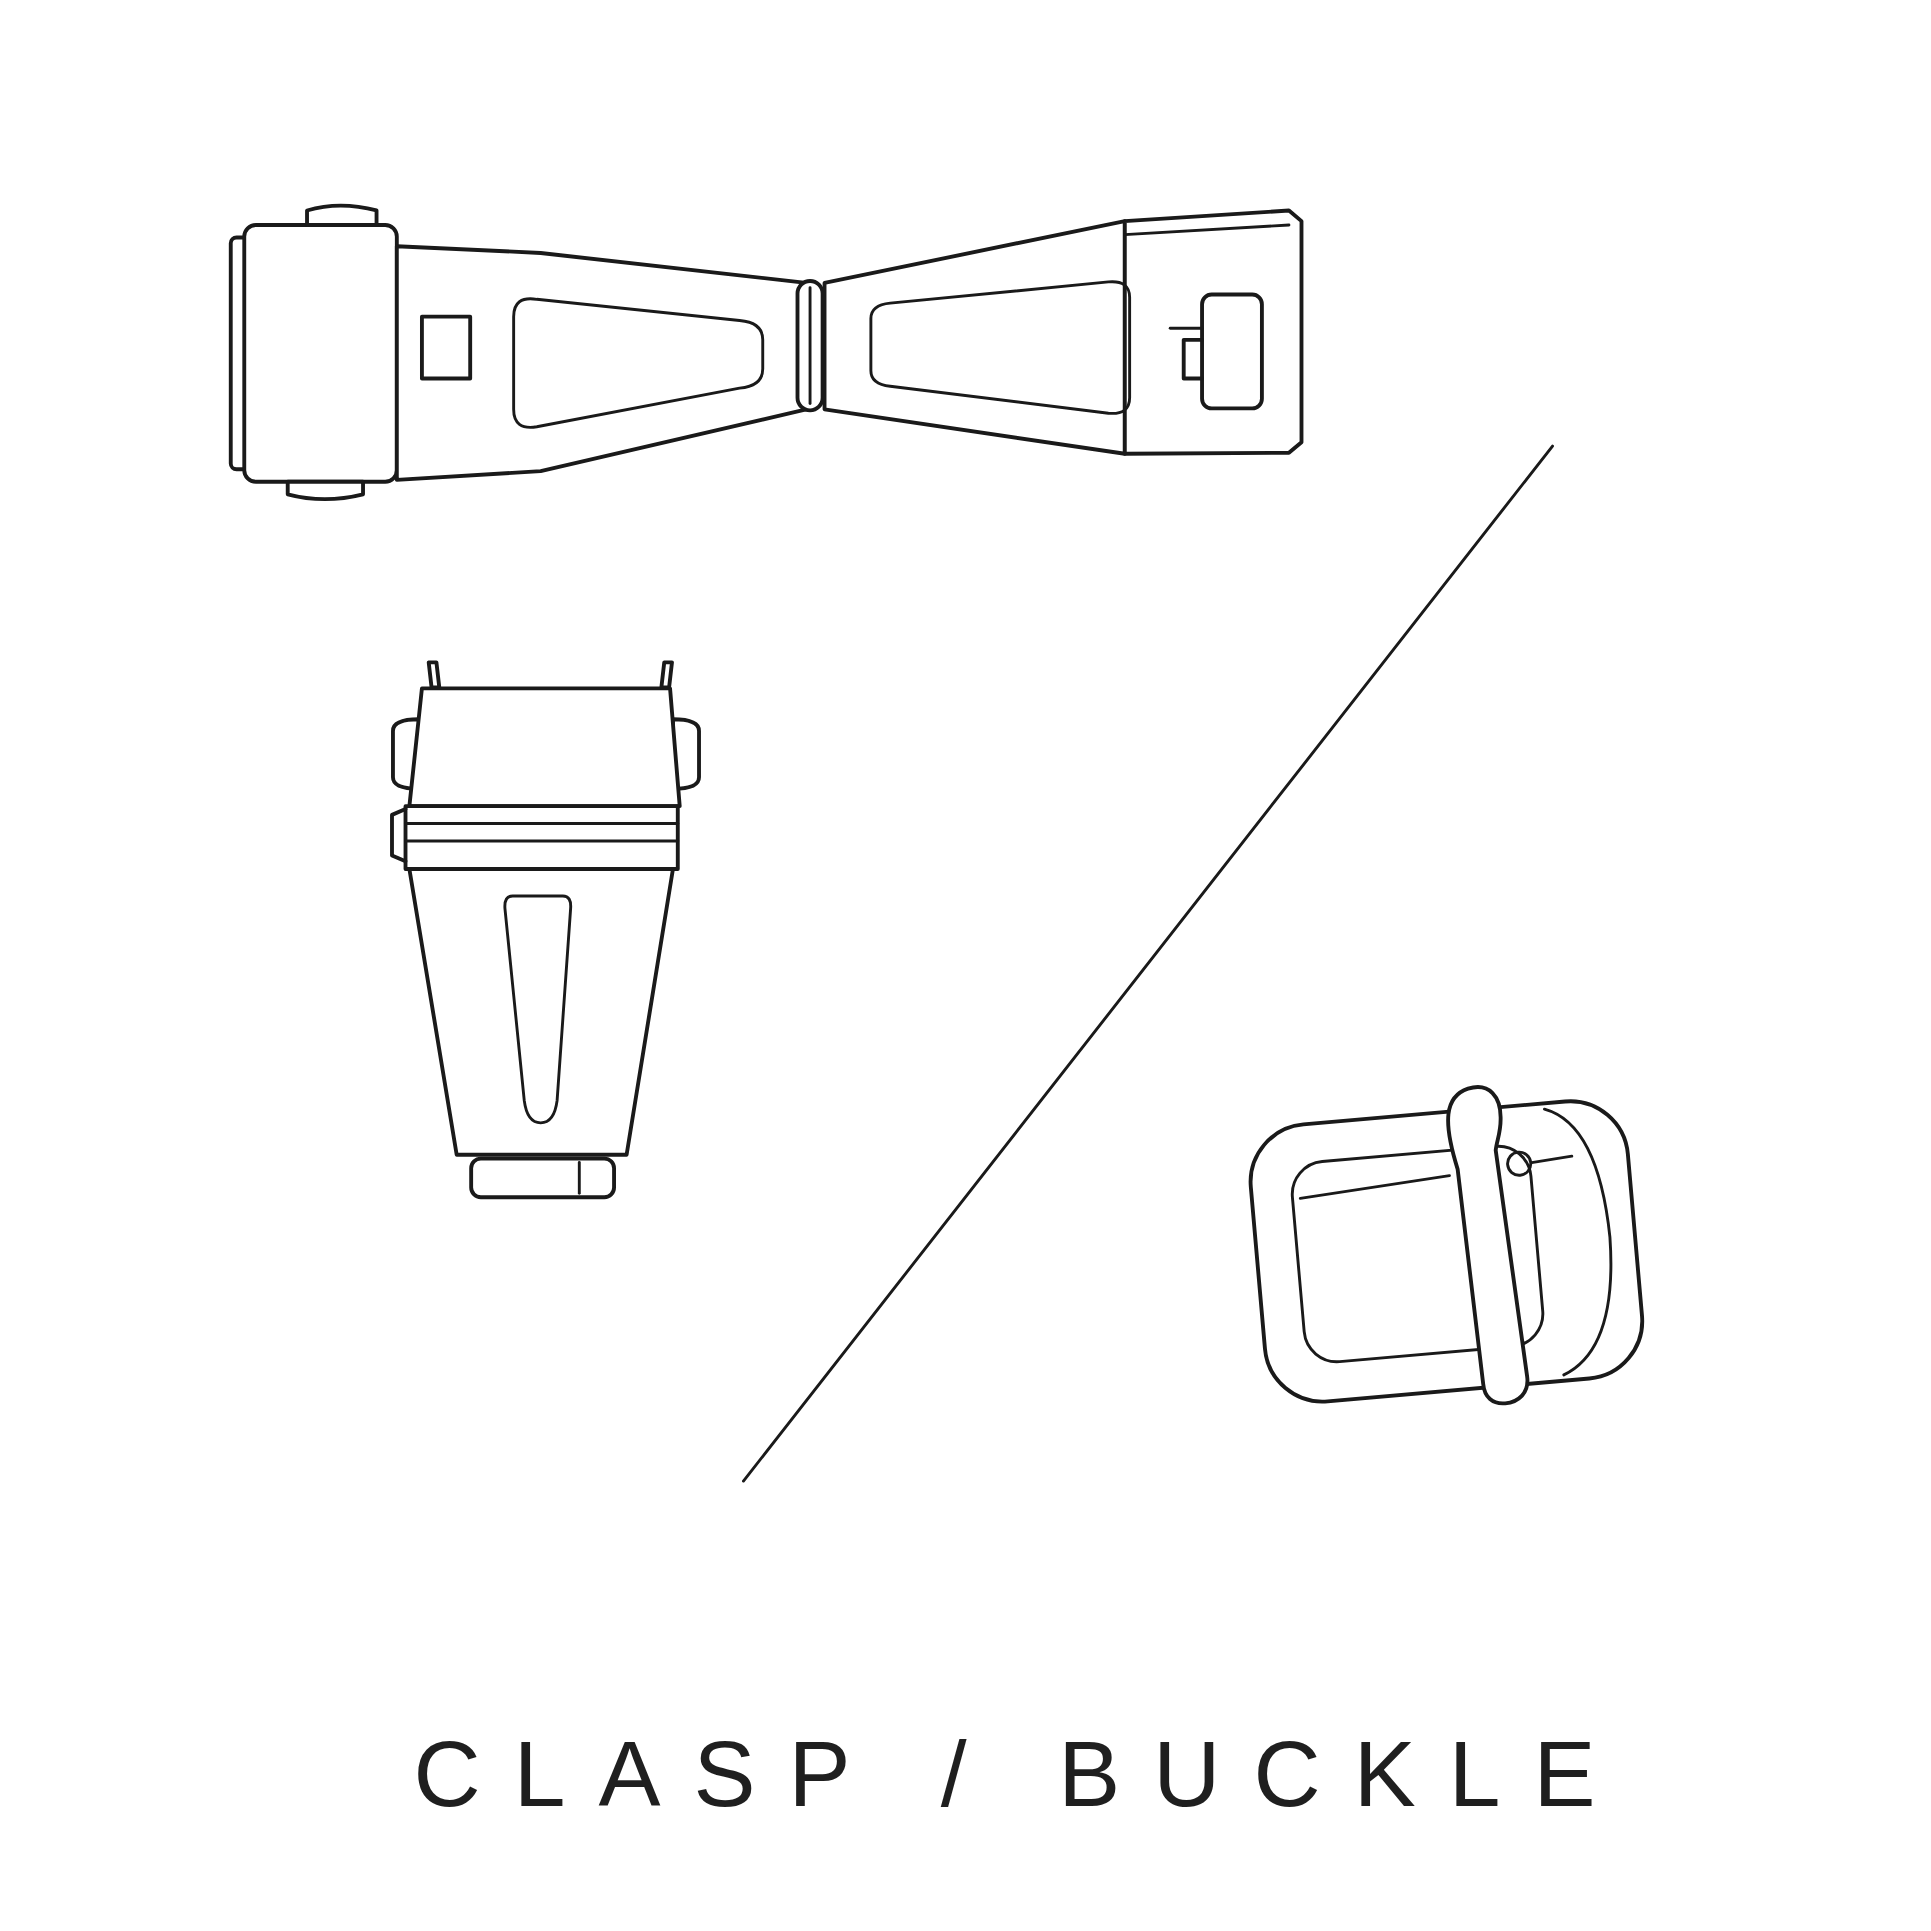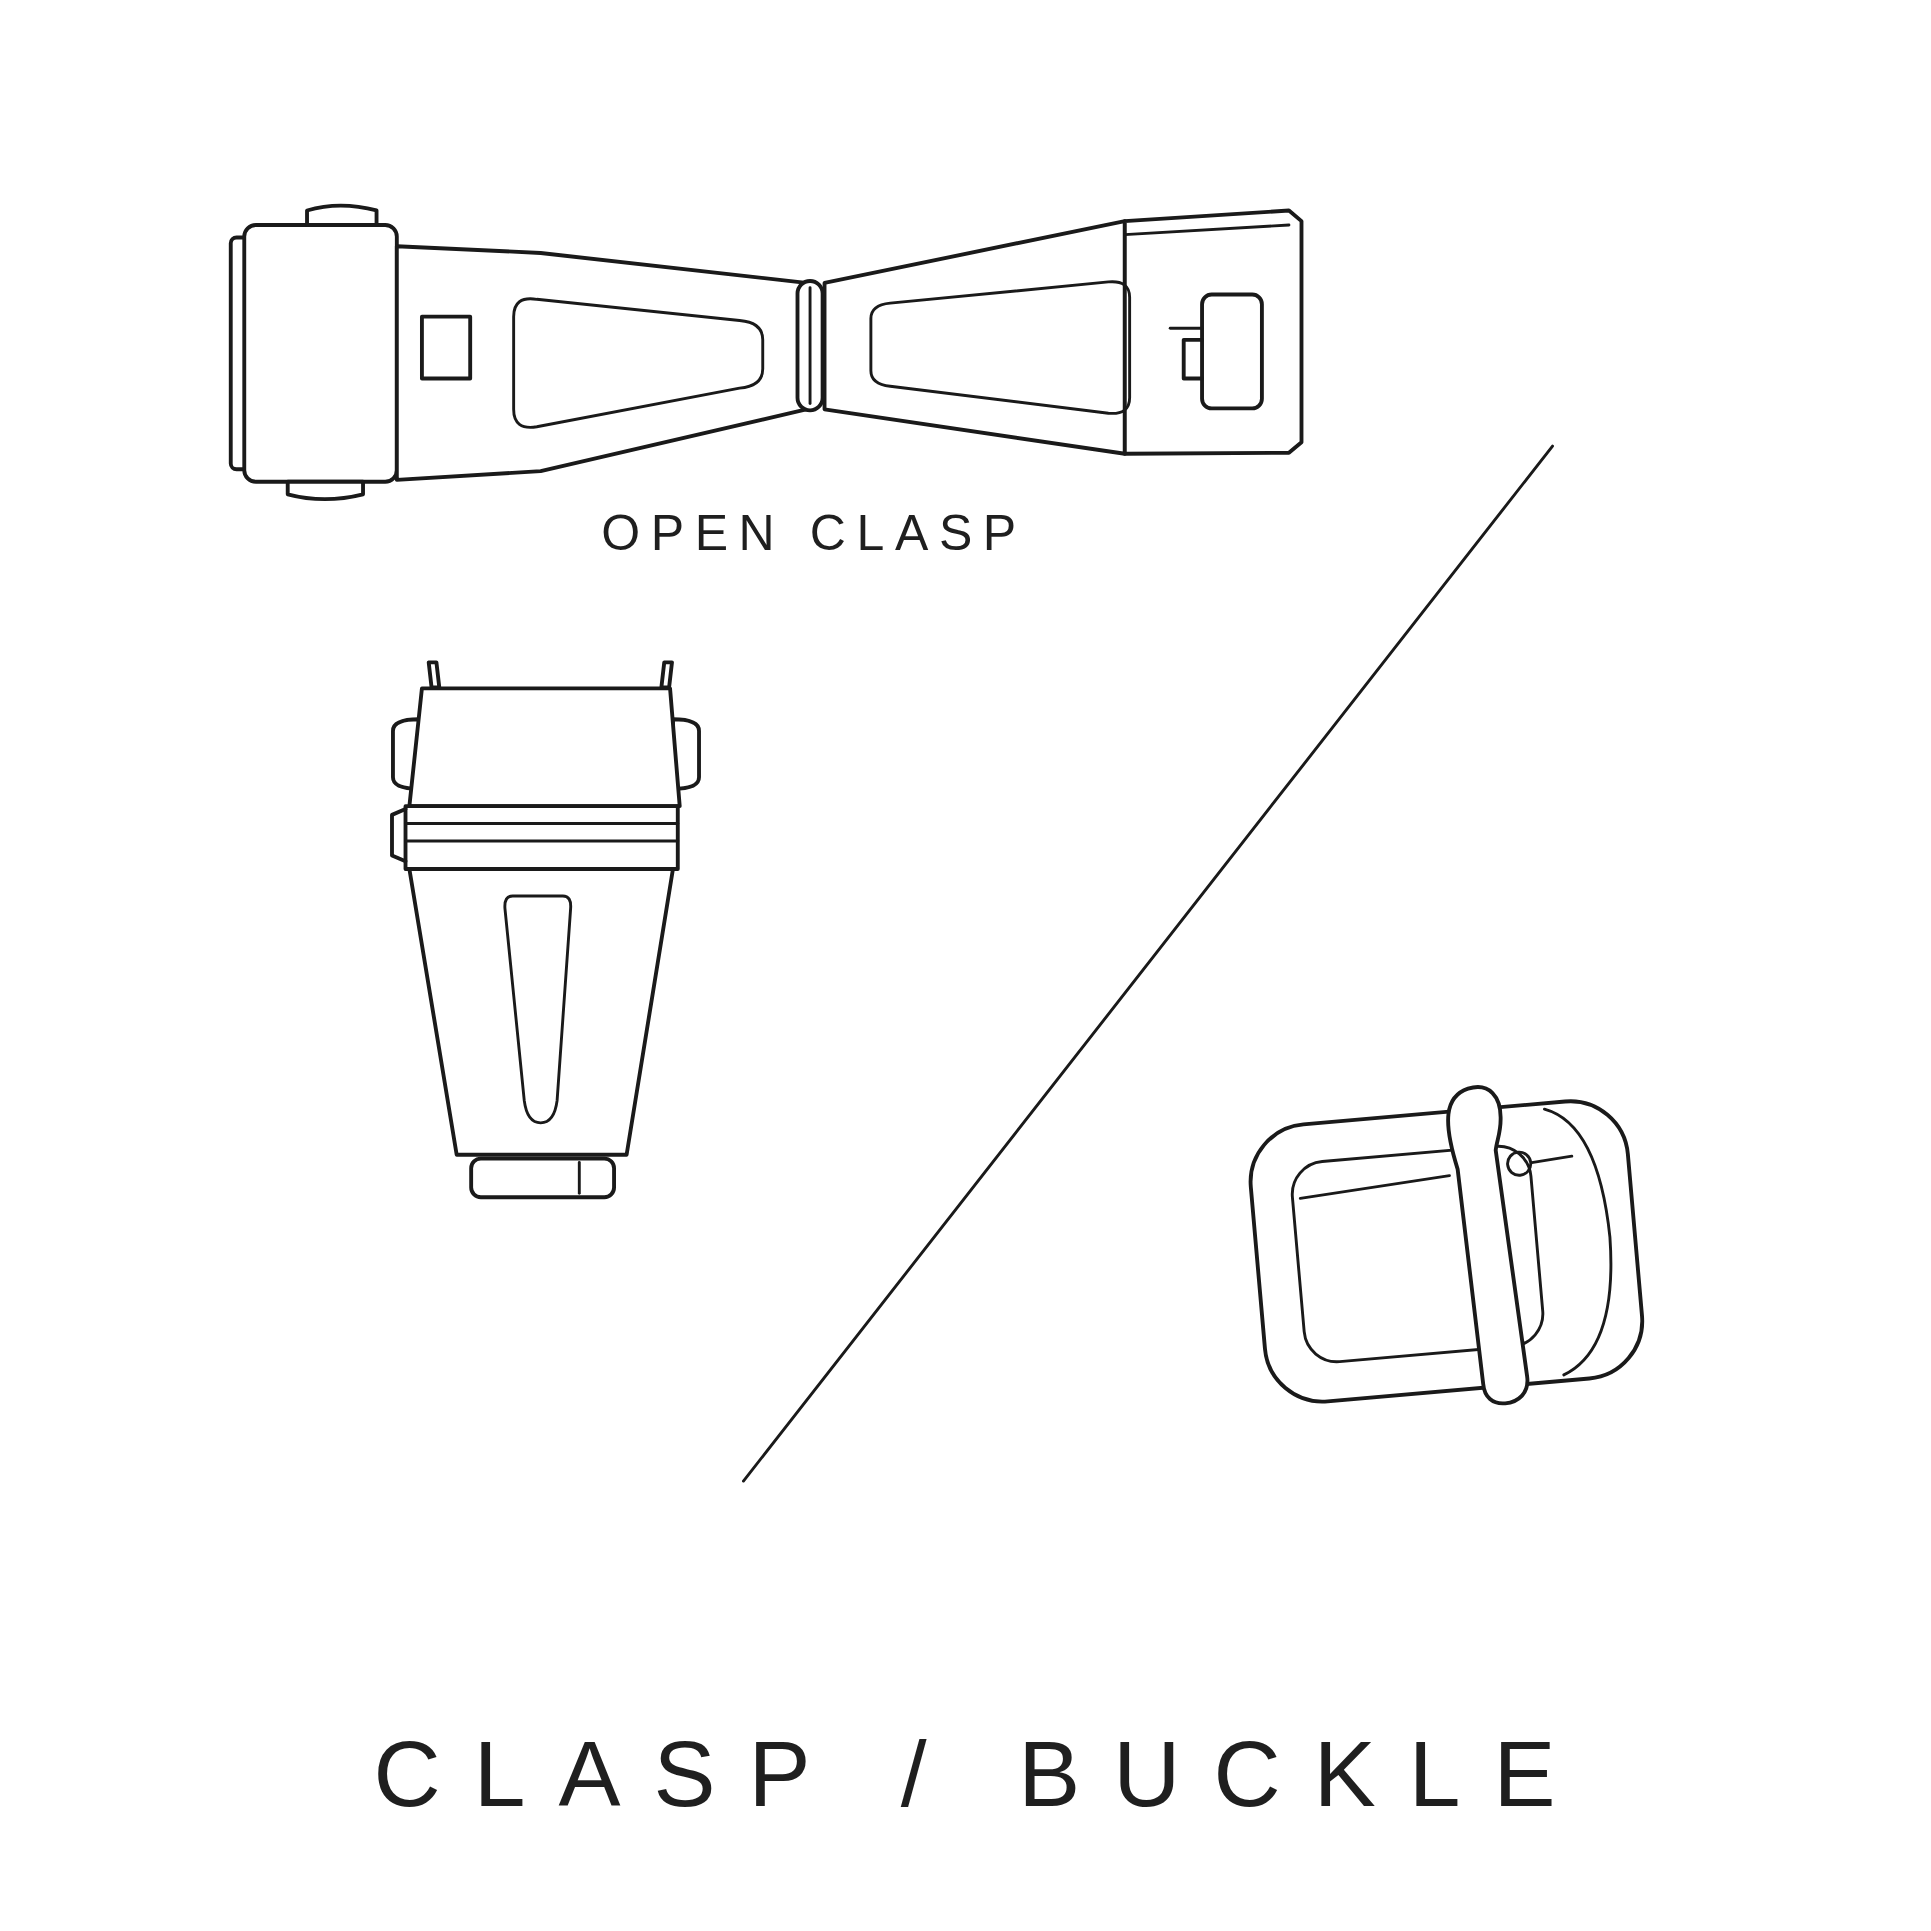--- a/index.html
+++ b/index.html
@@ -119,19 +119,18 @@
                          C 1565 1178, 1560 1186, 1558 1196
                          L 1570 1432
                          C 1571 1450, 1558 1458, 1545 1458
                          C 1532 1458, 1524 1450, 1524 1436
                          Z"></path>
 
       <circle class="ln-thin" cx="1581" cy="1212" r="12"></circle>
     </g>
   </svg>
 
-  <div class="label" style="left:814px; top:504px;">OPEN CLASP</div>
 
 
-  <div class="title" style="left:981px; top:1721px;">CLASP / BUCKLE</div>
+  <div class="title" style="left:1021px; top:1721px;">CLASP / BUCKLE</div>
 
 </div>
 
 
 </body></html>

